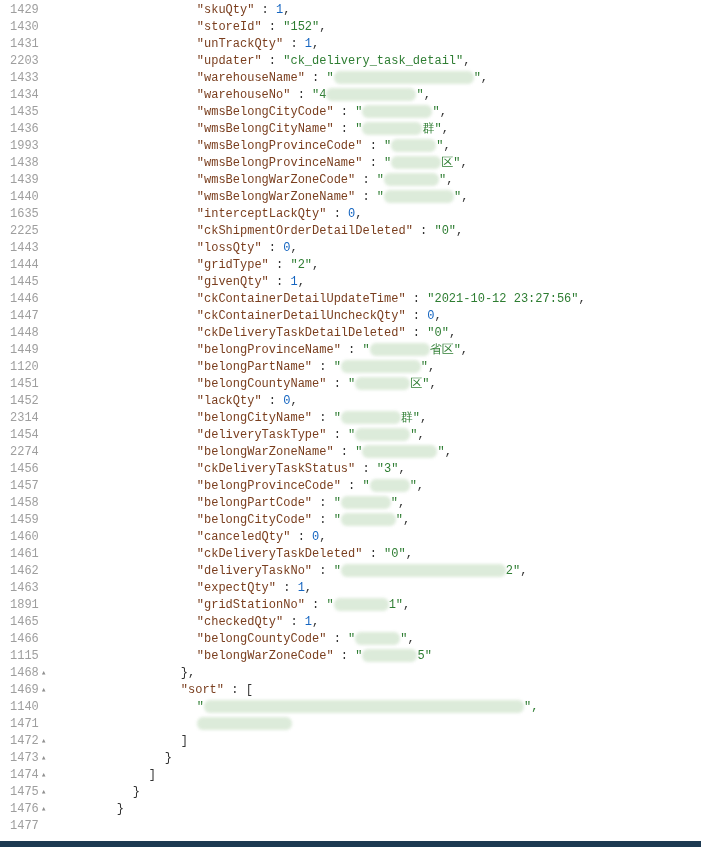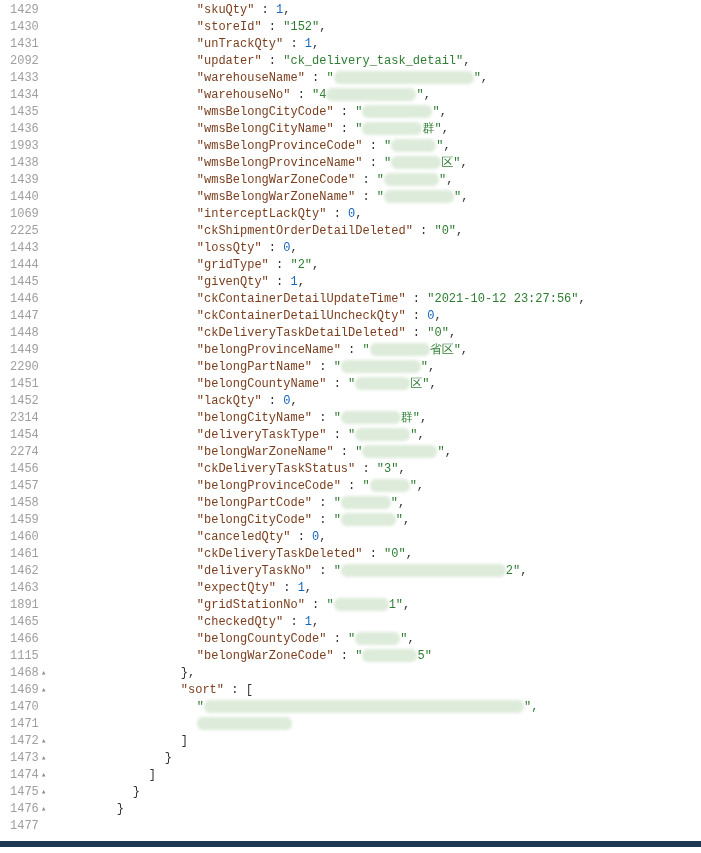--- a/index.html
+++ b/index.html
@@ -67,59 +67,59 @@
   }
 </style>
 </head>
 <body>
 
 <div class="editor">
   <div class="gutter" id="gutter">
       <div class="ln">1429</div>
       <div class="ln">1430</div>
       <div class="ln">1431</div>
-      <div class="ln">2092</div>
+      <div class="ln">2203</div>
       <div class="ln">1433</div>
       <div class="ln">1434</div>
       <div class="ln">1435</div>
       <div class="ln">1436</div>
       <div class="ln">1993</div>
       <div class="ln">1438</div>
       <div class="ln">1439</div>
       <div class="ln">1440</div>
-      <div class="ln">1069</div>
+      <div class="ln">1635</div>
       <div class="ln">2225</div>
       <div class="ln">1443</div>
       <div class="ln">1444</div>
       <div class="ln">1445</div>
       <div class="ln">1446</div>
       <div class="ln">1447</div>
       <div class="ln">1448</div>
       <div class="ln">1449</div>
-      <div class="ln">2290</div>
+      <div class="ln">1120</div>
       <div class="ln">1451</div>
       <div class="ln">1452</div>
       <div class="ln">2314</div>
       <div class="ln">1454</div>
       <div class="ln">2274</div>
       <div class="ln">1456</div>
       <div class="ln">1457</div>
       <div class="ln">1458</div>
       <div class="ln">1459</div>
       <div class="ln">1460</div>
       <div class="ln">1461</div>
       <div class="ln">1462</div>
       <div class="ln">1463</div>
       <div class="ln">1891</div>
       <div class="ln">1465</div>
       <div class="ln">1466</div>
       <div class="ln">1115</div>
       <div class="ln">1468<span class="fold-marker">▴</span></div>
       <div class="ln">1469<span class="fold-marker">▴</span></div>
-      <div class="ln">1470</div>
+      <div class="ln">1140</div>
       <div class="ln">1471</div>
       <div class="ln">1472<span class="fold-marker">▴</span></div>
       <div class="ln">1473<span class="fold-marker">▴</span></div>
       <div class="ln">1474<span class="fold-marker">▴</span></div>
       <div class="ln">1475<span class="fold-marker">▴</span></div>
       <div class="ln">1476<span class="fold-marker">▴</span></div>
       <div class="ln">1477</div>
     </div>
   <div class="code" id="code">
       <div class="line"><span class="ind" style="width: 136px;"></span><span class="key">"skuQty"</span><span class="pun"> : </span><span class="num">1</span><span class="pun">,</span></div>

